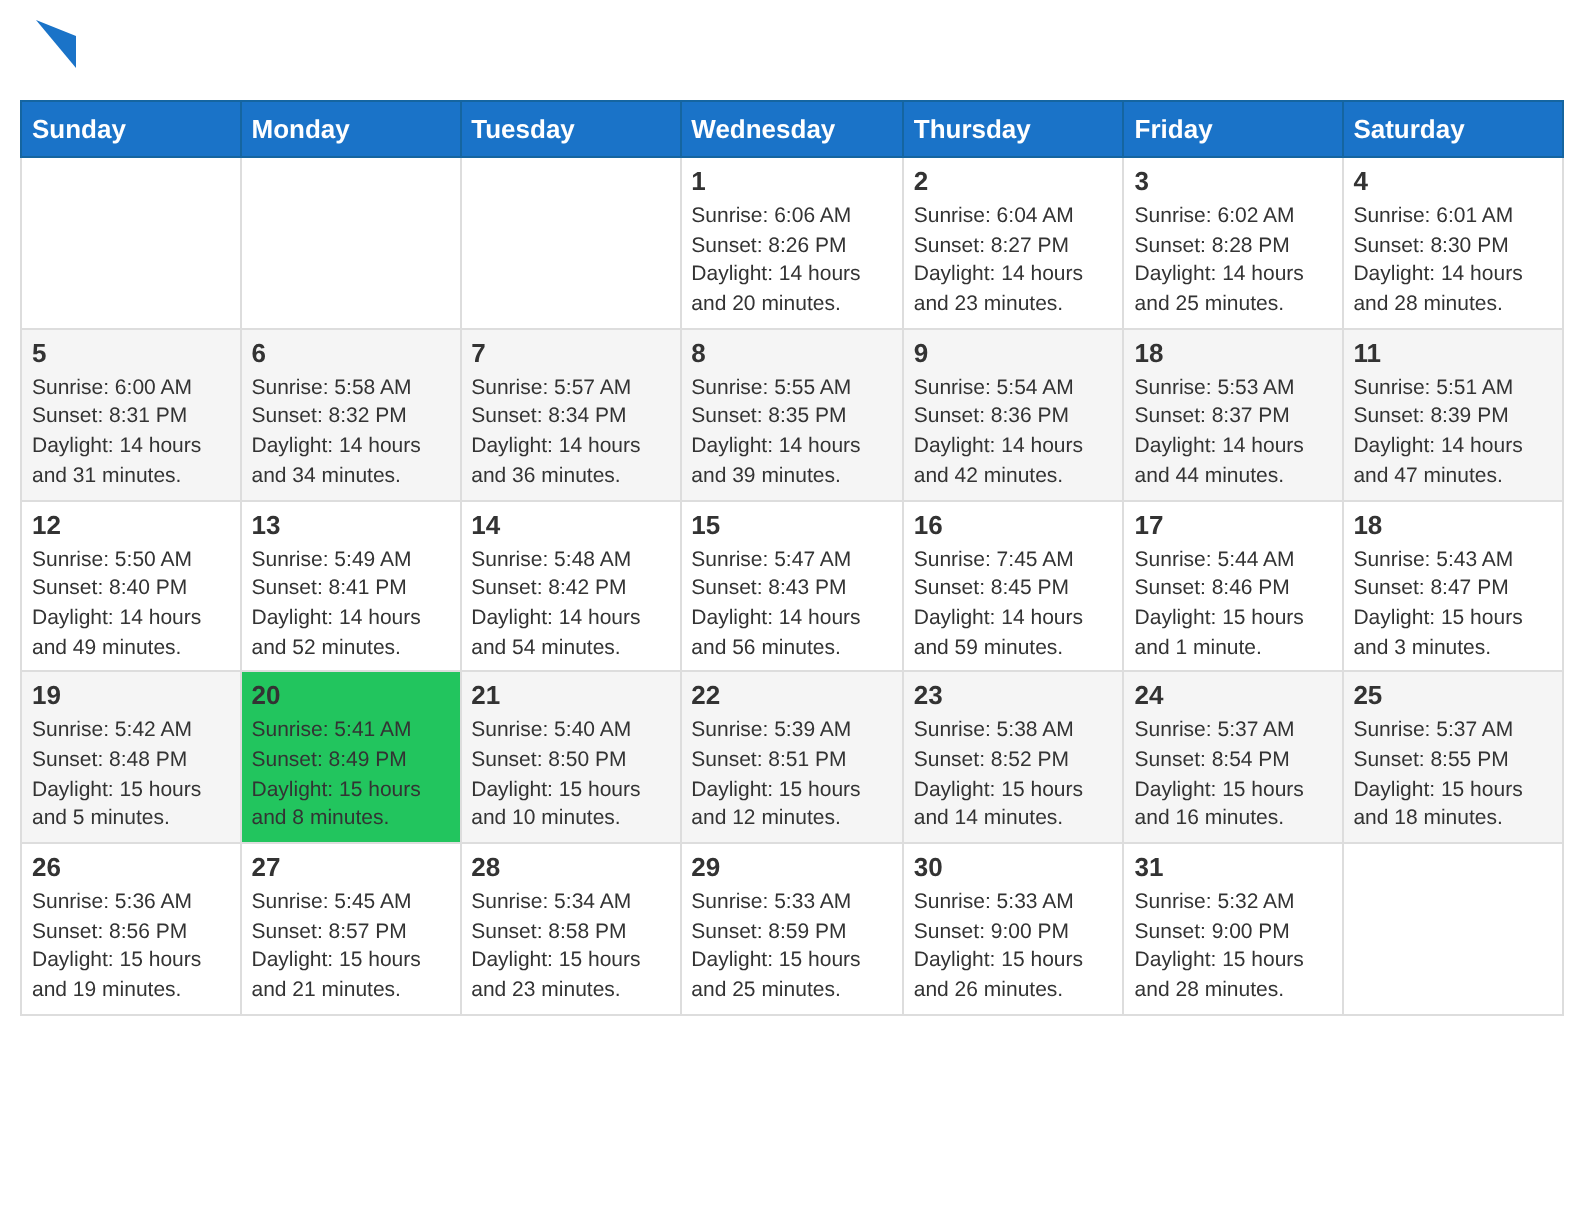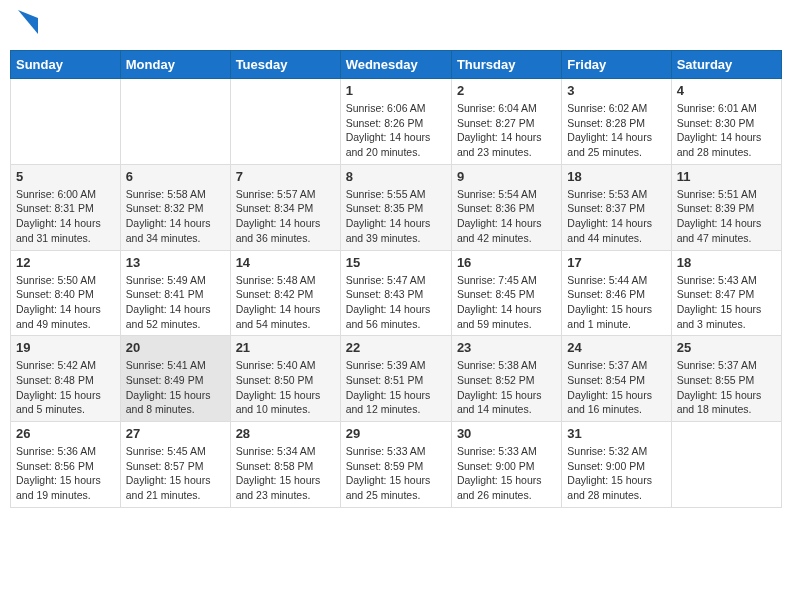--- a/index.html
+++ b/index.html
@@ -240,21 +240,21 @@
 Daylight: 15 hours and 3 minutes.</div>
         </td>
       </tr>
       <tr>
         <td style="background-color: rgb(245, 245, 245);">
           <div class="day-number">19</div>
           <div class="day-info" style="white-space: pre-line;">Sunrise: 5:42 AM
 Sunset: 8:48 PM
 Daylight: 15 hours and 5 minutes.</div>
         </td>
-        <td style="background-color: #e5e5e5;">
+        <td style="background-color: #22c55e;">
           <div class="day-number">20</div>
           <div class="day-info" style="white-space: pre-line;">Sunrise: 5:41 AM
 Sunset: 8:49 PM
 Daylight: 15 hours and 8 minutes.</div>
         </td>
         <td style="background-color: rgb(245, 245, 245);">
           <div class="day-number">21</div>
           <div class="day-info" style="white-space: pre-line;">Sunrise: 5:40 AM
 Sunset: 8:50 PM
 Daylight: 15 hours and 10 minutes.</div>

